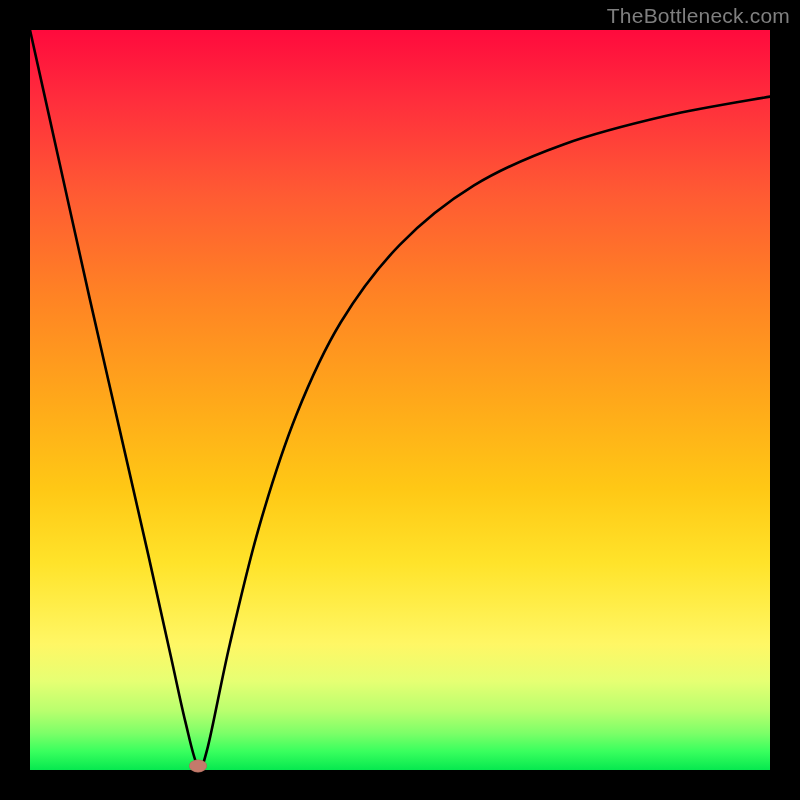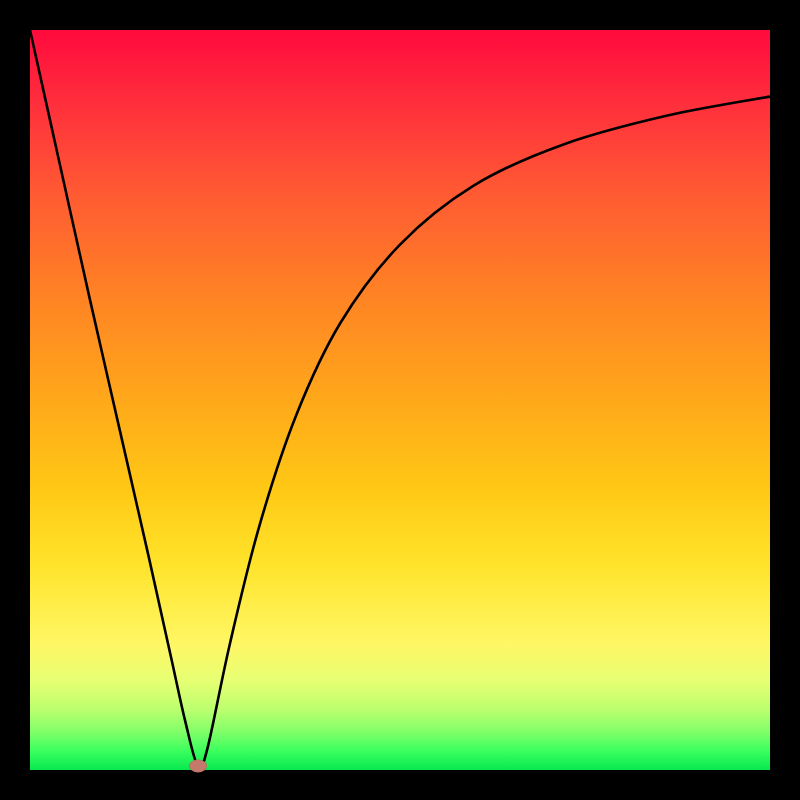--- a/index.html
+++ b/index.html
@@ -63,20 +63,21 @@
     font-size: 21px;
     color: #7f7f7f;
     letter-spacing: 0.2px;
     user-select: none;
   }
 </style>
 </head>
 <body>
 
 <div class="frame">
+  <div class="attribution">TheBottleneck.com</div>
 
   <div class="plot-area">
     <svg class="curve" viewBox="0 0 740 740" preserveAspectRatio="none">
       <path d="M 0.00 0.00 C 4.93 22.20, 19.73 88.80, 29.60 133.20 C 39.47 177.60, 49.33 222.62, 59.20 266.40 C 69.07 310.18, 78.93 352.73, 88.80 395.90 C 98.67 439.07, 109.77 487.17, 118.40 525.40 C 127.03 563.63, 134.43 597.55, 140.60 625.30 C 146.77 653.05, 150.84 673.40, 155.40 691.90 C 159.96 710.40, 164.28 731.98, 167.98 736.30 C 171.68 740.62, 172.30 738.15, 177.60 717.80 C 182.90 697.45, 191.17 651.20, 199.80 614.20 C 208.43 577.20, 218.30 534.03, 229.40 495.80 C 240.50 457.57, 252.83 418.72, 266.40 384.80 C 279.97 350.88, 293.53 320.67, 310.80 292.30 C 328.07 263.93, 347.80 237.42, 370.00 214.60 C 392.20 191.78, 416.87 172.05, 444.00 155.40 C 471.13 138.75, 500.73 126.29, 532.80 114.70 C 564.87 103.11, 601.87 93.86, 636.40 85.84 C 670.93 77.82, 722.73 69.81, 740.00 66.60"></path>
     </svg>
     <div class="dot" style="left: 167.98px; top: 736.3px; background: rgb(196, 122, 107);"></div>
   </div>
 </div>
 
 </body></html>

